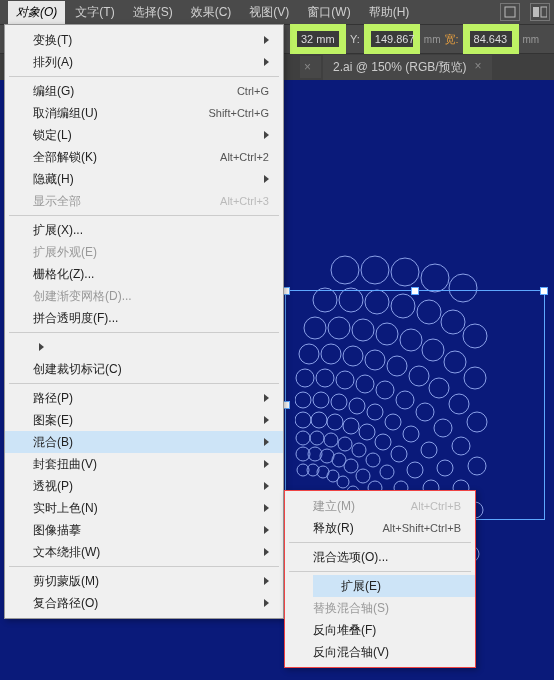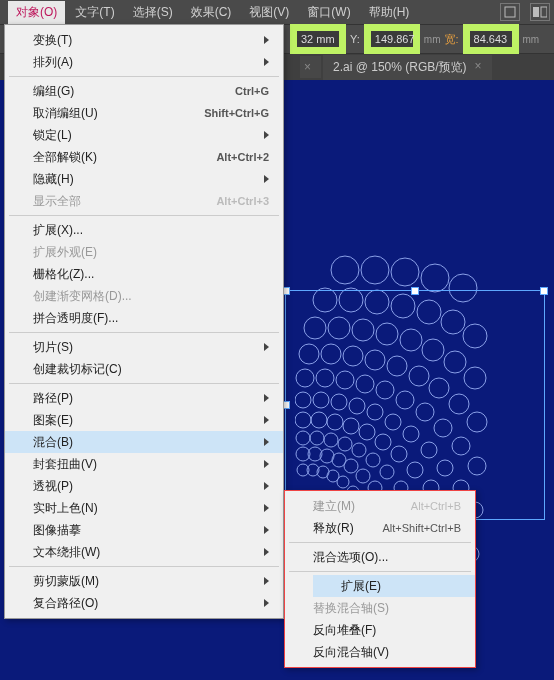--- a/index.html
+++ b/index.html
@@ -20,21 +20,22 @@
   background: #4a4a4a;
   padding-left: 8px;
   gap: 2px;
 }
 .menubar-item {
   padding: 3px 8px;
   cursor: pointer;
 }
 .menubar-item.active {
   background: #e8e8e8;
-  color: #be185d;
+  color: #000000;
+  font-style: italic;
 }
 .menubar-spacer { flex: 1; }
 .menubar-icon {
   width: 20px; height: 18px;
   border: 1px solid #777;
   margin: 0 4px;
   display: flex; align-items: center; justify-content: center;
 }
 .options-bar {
   display: flex;
@@ -119,21 +120,21 @@
   gap: 12px;
 }
 .dropdown .row.disabled { color: #999; }
 .dropdown .row.highlight { background: #cde4f7; }
 .dropdown .sep {
   height: 1px;
   background: #ccc;
   margin: 3px 4px;
 }
 .dropdown .label { flex: 1; }
-.dropdown .shortcut { color: #555; font-size: 11px; font-weight: bold; }
+.dropdown .shortcut { color: #555; font-size: 11px; }
 .dropdown .arrow {
   width: 0; height: 0;
   border-top: 4px solid transparent;
   border-bottom: 4px solid transparent;
   border-left: 5px solid #444;
   margin-left: 6px;
 }
 .dropdown .row.disabled .shortcut { color: #bbb; }
 
 .submenu {
@@ -356,21 +357,20 @@
       <span class="label">栅格化(Z)...</span>
     </div>
   <div class="row disabled">
       <span class="label">创建渐变网格(D)...</span>
     </div>
   <div class="row">
       <span class="label">拼合透明度(F)...</span>
     </div>
   <div class="sep"></div>
   <div class="row">
-      <span class="label">切片(S)</span>
       <span class="arrow"></span>
     </div>
   <div class="row">
       <span class="label">创建裁切标记(C)</span>
     </div>
   <div class="sep"></div>
   <div class="row">
       <span class="label">路径(P)</span>
       <span class="arrow"></span>
     </div>

